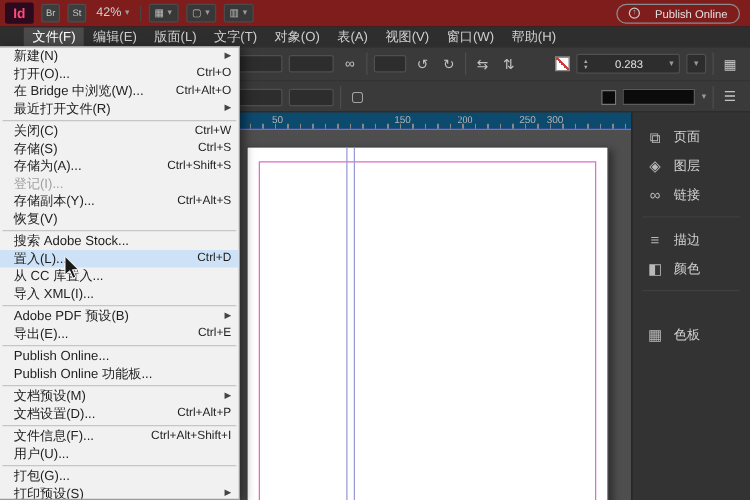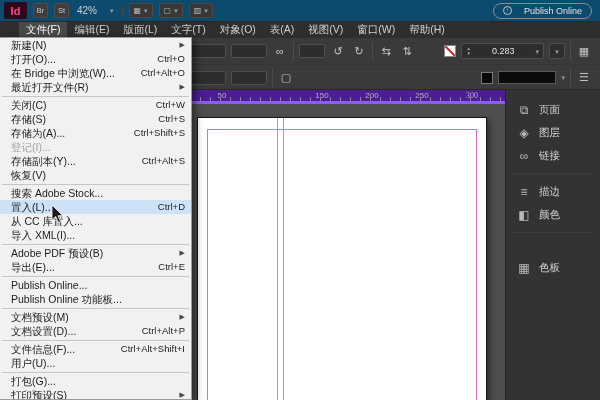--- a/index.html
+++ b/index.html
@@ -1,21 +1,21 @@
 <!DOCTYPE html>
 <html><head>
 <meta charset="utf-8">
 <style>
 *{margin:0;padding:0;box-sizing:border-box}
 body{font-family:"Liberation Sans","DejaVu Sans",sans-serif;background:#222}
 #app{position:relative;width:600px;height:400px;overflow:hidden;background:#2d2d2d;color:#ccc}
-.appbar{position:absolute;left:0;top:0;width:600px;height:22px;background:#0c4a6e;display:flex;align-items:center;gap:6px;padding:0 8px 0 4px;border-bottom:1px solid #262626}
+.appbar{position:absolute;left:0;top:0;width:600px;height:22px;background:#7f1d1d;display:flex;align-items:center;gap:6px;padding:0 8px 0 4px;border-bottom:1px solid #262626}
 .logo{width:23px;height:17px;background:#2b0a1e;color:#ff4a7d;font-weight:bold;font-size:11px;display:flex;align-items:center;justify-content:center;border-radius:2px}
 .sqic{width:15px;height:15px;background:#3d3d3d;border:1px solid #4e4e4e;color:#c9c9c9;font-size:7.5px;display:flex;align-items:center;justify-content:center;border-radius:2px}
-.zoom{display:flex;align-items:center;gap:13px;font-size:10px;color:#d0d0d0;padding:0 2px}
+.zoom{display:flex;align-items:center;gap:3px;font-size:10px;color:#d0d0d0;padding:0 2px}
 .car{font-size:7px;color:#9a9a9a;line-height:1}
 .vsep{width:1px;height:13px;background:#454545}
 .dropbox{display:flex;align-items:center;gap:3px;height:15px;padding:0 4px;background:#383838;border:1px solid #4a4a4a;border-radius:2px;font-size:8px;color:#bbb}
 .sp{flex:1}
 .publish{display:flex;align-items:center;gap:12px;height:16px;padding:0 9px;border:1px solid #8b8b8b;border-radius:8px;font-size:9px;color:#e0e0e0}
 .pub-ic{width:9px;height:9px;border:1px solid #c9c9c9;border-radius:50%;font-size:6px;line-height:7px;text-align:center;color:#c9c9c9}
 .menubar{position:absolute;left:0;top:22px;width:600px;height:16px;background:#2e2e2e;display:flex;align-items:stretch;padding-left:19px;font-size:10.5px}
 .mb-item{display:flex;align-items:center;padding:0 7px;color:#cfcfcf;white-space:nowrap}
 .mb-item.active{background:#4a4a4a;color:#fff}
 .controlbar{position:absolute;left:0;top:38px;width:600px;height:52px;background:#3a3a3a;border-bottom:1px solid #282828}
@@ -25,21 +25,21 @@
 .fld.sm{width:26px}
 .ic{width:16px;height:16px;display:flex;align-items:center;justify-content:center;font-size:11px;color:#c3c3c3}
 .vr{width:1px;height:18px;background:#4d4d4d}
 .none-sw{width:12px;height:12px;border:1px solid #888;background:linear-gradient(to top right,#fff 43%,#d23a3a 43%,#d23a3a 57%,#fff 57%)}
 .black-sw{width:12px;height:12px;border:1px solid #777;background:#0a0a0a}
 .weight{display:flex;align-items:center;gap:21px;height:16px;padding:0 4px;background:#2d2d2d;border:1px solid #4f4f4f;border-radius:2px;font-size:9px;color:#e3e3e3}
 .stepper{display:flex;flex-direction:column;justify-content:center;font-size:4.5px;line-height:5px;color:#aaa}
 .stepper i{font-style:normal}
 .drop{display:flex;align-items:center;justify-content:center;width:16px;height:16px;background:#2d2d2d;border:1px solid #4f4f4f;border-radius:2px}
 .stroke-style{width:58px;height:13px;background:#0b0b0b;border:1px solid #5a5a5a}
-.ruler{position:absolute;left:0;top:90px;width:505px;height:14px;background:#4c1d95;border-bottom:3px solid #8b5cf6}
+.ruler{position:absolute;left:0;top:90px;width:505px;height:14px;background:#0c4a6e;border-bottom:1px solid #8b5cf6}
 .ruler::after{content:"";position:absolute;left:0;right:0;bottom:0;height:4px;background:repeating-linear-gradient(to right,#878787 0 1px,transparent 1px 10px)}
 .rl{position:absolute;top:1px;transform:translateX(-50%);font-size:8px;color:#b3b3b3}
 .canvas{position:absolute;left:0;top:104px;width:505px;height:296px;background:#4e4e4e;overflow:hidden}
 .page{position:absolute;left:197px;top:13px;width:290px;height:300px;background:#fff;border:1px solid #161616;box-shadow:3px 3px 6px rgba(0,0,0,.4)}
 .mguide{position:absolute;left:9px;right:9px;top:11px;bottom:-20px;border:1px solid #df6cc6}
 .cguide{position:absolute;top:0;bottom:-20px;width:1px;background:#9a9ad6}
 .rightpanel{position:absolute;left:505px;top:90px;width:95px;height:310px;background:#333;border-left:1px solid #252525;padding-top:8px}
 .rp-item{height:23px;display:flex;align-items:center;gap:8px;padding-left:11px;font-size:10.5px;color:#d2d2d2}
 .rp-ic{width:14px;text-align:center;font-size:12px;color:#b9b9b9}
 .rp-gap{height:13px;position:relative}
@@ -139,23 +139,23 @@
       <span class="vr"></span>
       <span class="ic">☰</span>
     </div>
   </div>
 
   <div class="ruler">
       <span class="rl" style="left: 172px;">0</span>
       <span class="rl" style="left: 222px;">50</span>
       <span class="rl" style="left: 272px; margin-top: 25px;">100</span>
       <span class="rl" style="left: 322px;">150</span>
-      <span class="rl" style="left: 372px;">200</span>
+      <span class="rl" style="left: 372px; font-family: Liberation Serif, serif;">200</span>
       <span class="rl" style="left: 422px;">250</span>
-      <span class="rl" style="left: 472px; font-family: Liberation Serif, serif;">300</span>
+      <span class="rl" style="left: 444px;">300</span>
     </div>
 
   <div class="canvas">
     <div class="page">
       <div class="mguide"></div>
       <div class="cguide" style="left:79px"></div>
       <div class="cguide" style="left:85px"></div>
     </div>
   </div>
 

